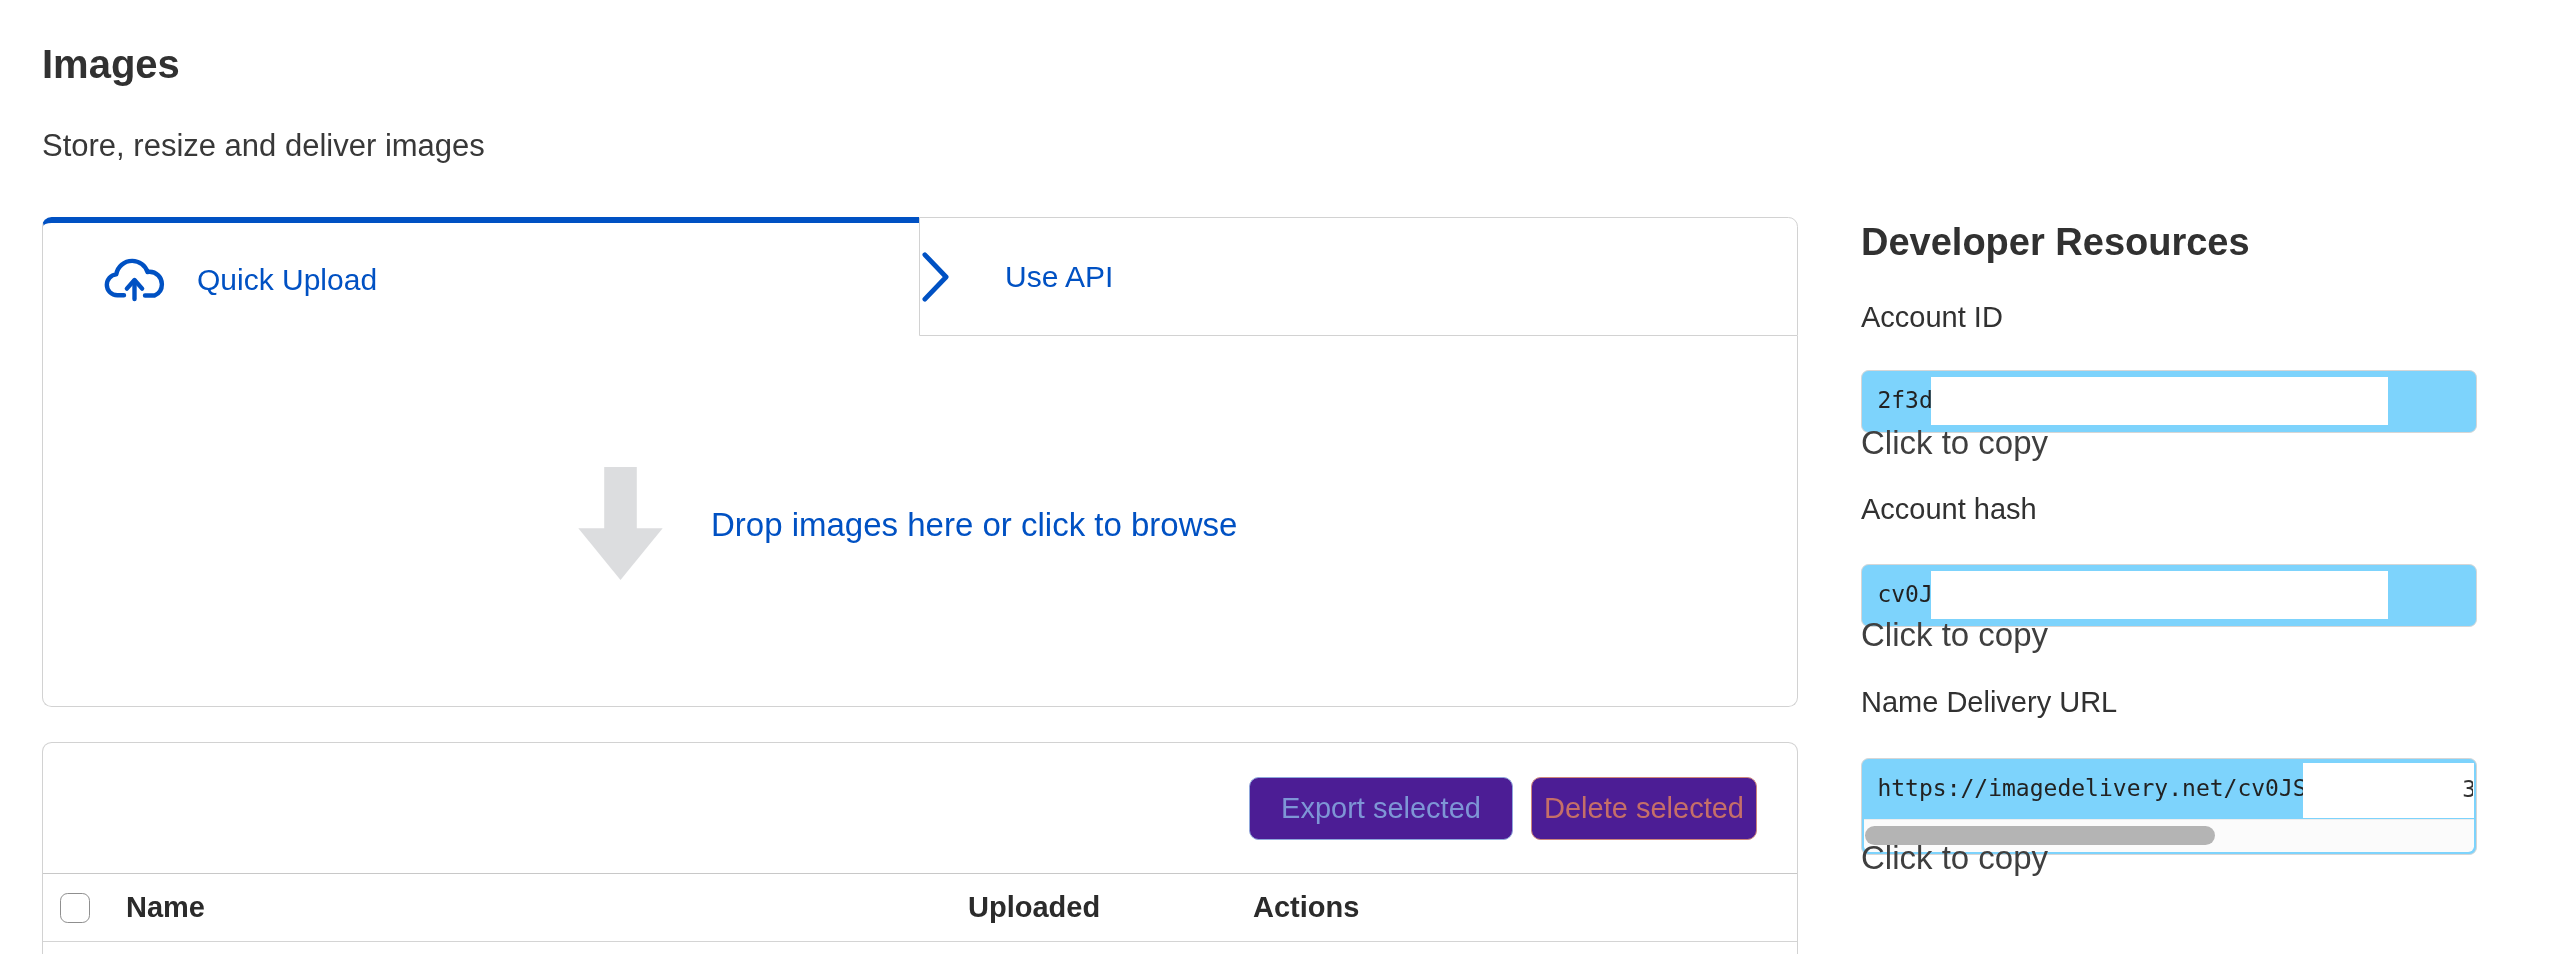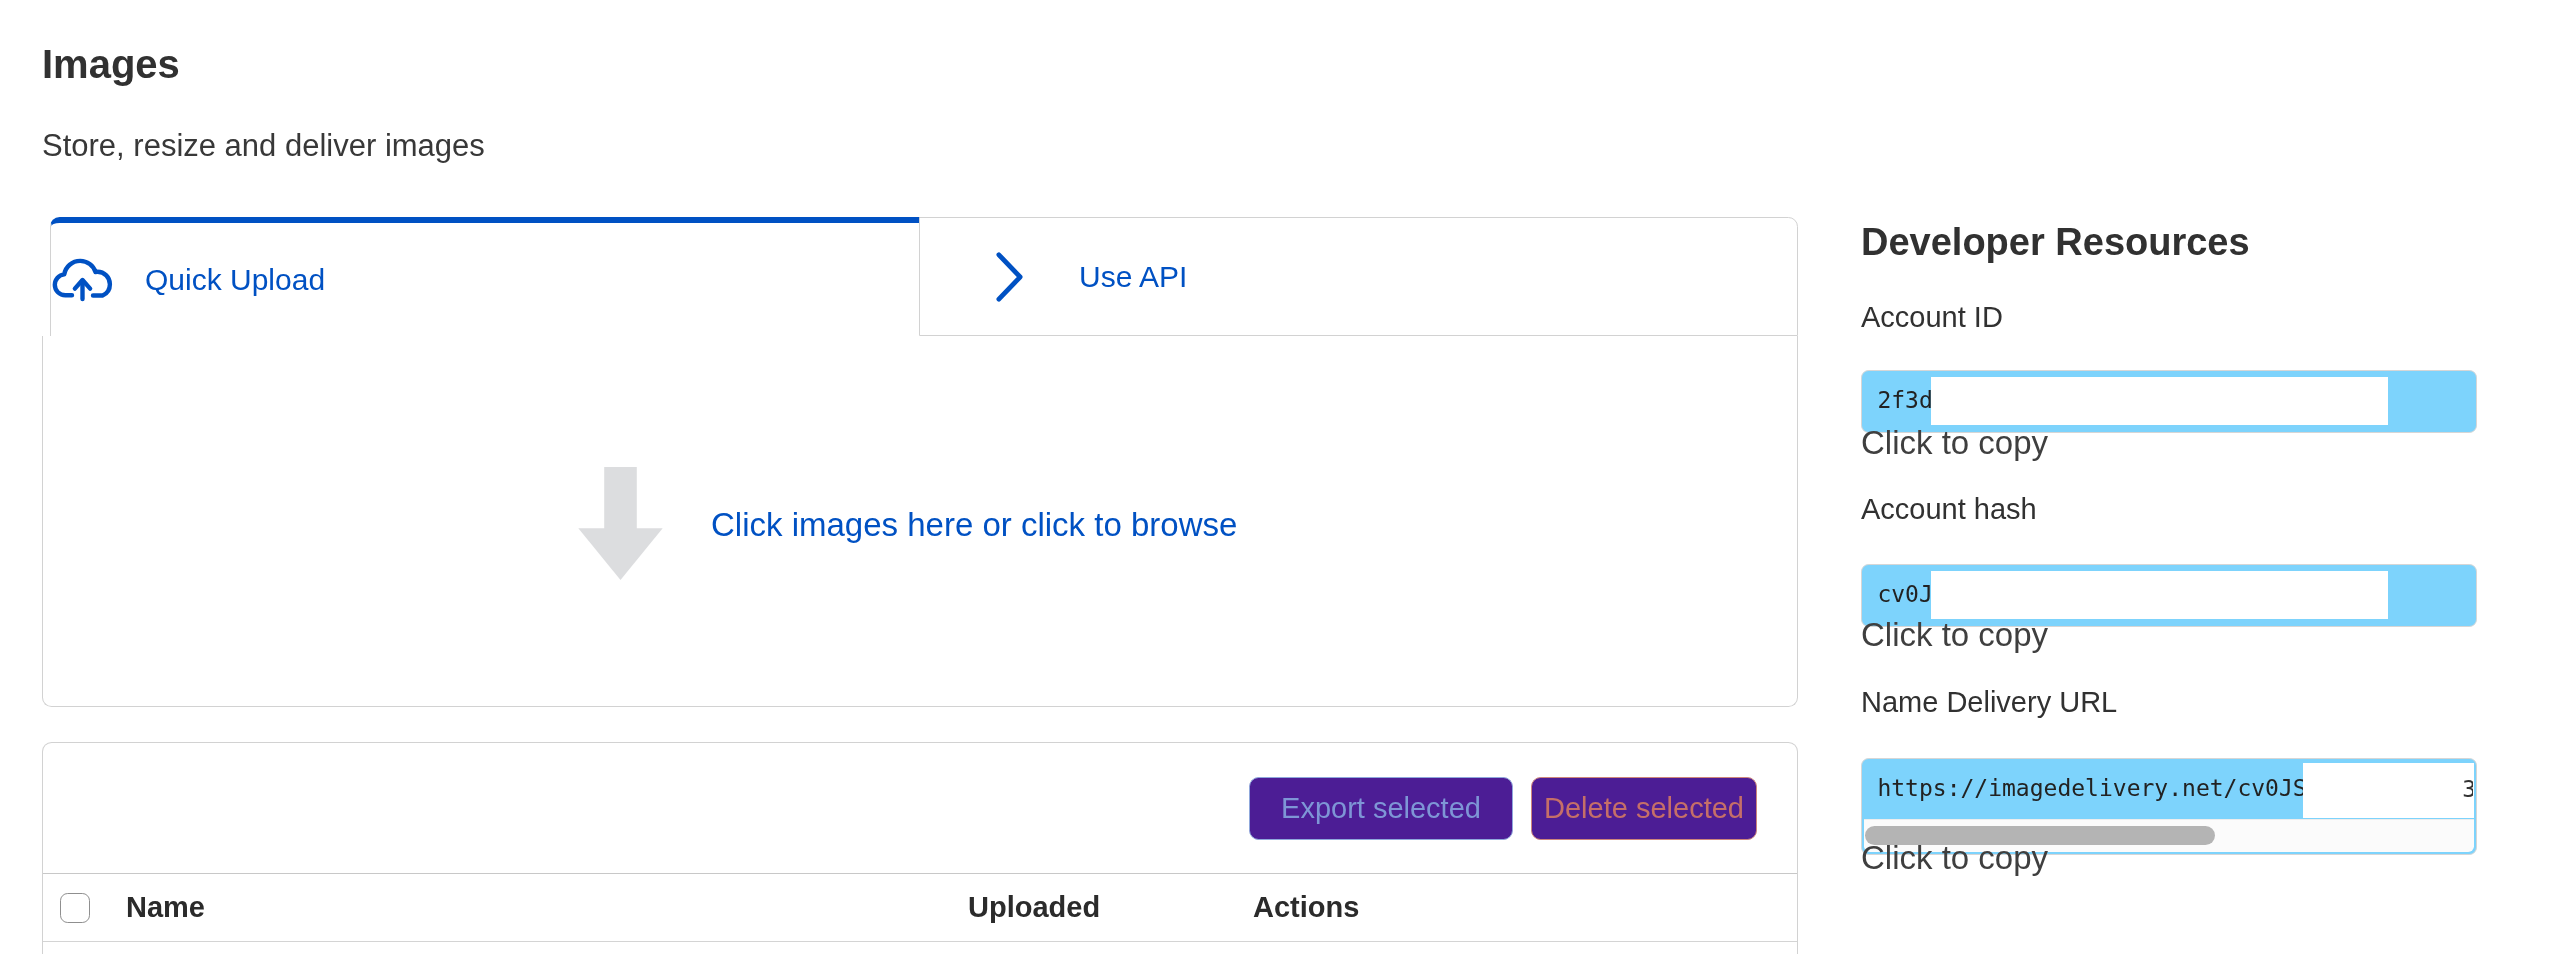--- a/index.html
+++ b/index.html
@@ -10,22 +10,22 @@
   }
   .abs{position:absolute;}
 
   
   .page-title{left:42px;top:40px;font-size:40px;line-height:48px;font-weight:600;color:#313131;}
   .page-subtitle{left:42px;top:127px;font-size:31px;line-height:38px;font-weight:400;color:#383838;}
 
   
   .upload-card{left:42px;top:217px;width:1756px;height:491px;}
   .tab{box-sizing:border-box;position:absolute;top:0;height:119px;display:flex;align-items:center;cursor:pointer;background:#fff;}
-  .tab-quick{left:8px;width:877px;border-top:6.7px solid #0051c3;border-left:1.9px solid #d2d2d2;border-radius:9.6px 0 0 0;}
-  .tab-api{left:877px;width:879px;border:1.9px solid #d2d2d2;border-radius:0 9.6px 0 0;padding-left:74px;}
+  .tab-quick{left:0;width:877px;border-top:6.7px solid #0051c3;border-left:1.9px solid #d2d2d2;border-radius:9.6px 0 0 0;padding-left:60px;}
+  .tab-api{left:877px;width:879px;border:1.9px solid #d2d2d2;border-radius:0 9.6px 0 0;}
   .tab-label{font-size:30px;color:#0051c3;white-space:nowrap;}
   .tab-quick .tab-label{margin-left:31px;}
   .tab-api .tab-label{margin-left:54px;}
   .upload-body{box-sizing:border-box;position:absolute;left:0;top:119px;width:1756px;height:371px;
     border-left:1.9px solid #d2d2d2;border-right:1.9px solid #d2d2d2;border-bottom:1.9px solid #d2d2d2;
     border-radius:0 0 9.6px 9.6px;cursor:pointer;}
   .drop-arrow{position:absolute;left:535px;top:131px;width:85px;height:115px;}
   .drop-label{position:absolute;left:668px;top:169px;font-size:33px;line-height:40px;color:#0051c3;white-space:nowrap;}
 
   
@@ -93,21 +93,21 @@
     </span>
     <span class="tab-label">Use API</span>
   </div>
   <div class="upload-body">
     <span class="drop-arrow">
       <svg width="85" height="115" viewBox="0 0 88 120">
         <rect x="27" y="0" width="34" height="66" fill="#dcdddf"></rect>
         <polygon points="0,64 88,64 44,118" fill="#dcdddf"></polygon>
       </svg>
     </span>
-    <span class="drop-label">Click images here or click to browse</span>
+    <span class="drop-label">Drop images here or click to browse</span>
   </div>
 </div>
 
 <div class="abs table-card">
   <div class="btn btn-export">Export selected</div>
   <div class="btn btn-delete">Delete selected</div>
   <div class="toolbar-divider"></div>
   <div class="thead">
     <div class="checkbox"></div>
     <div class="th th-name">Name</div>

